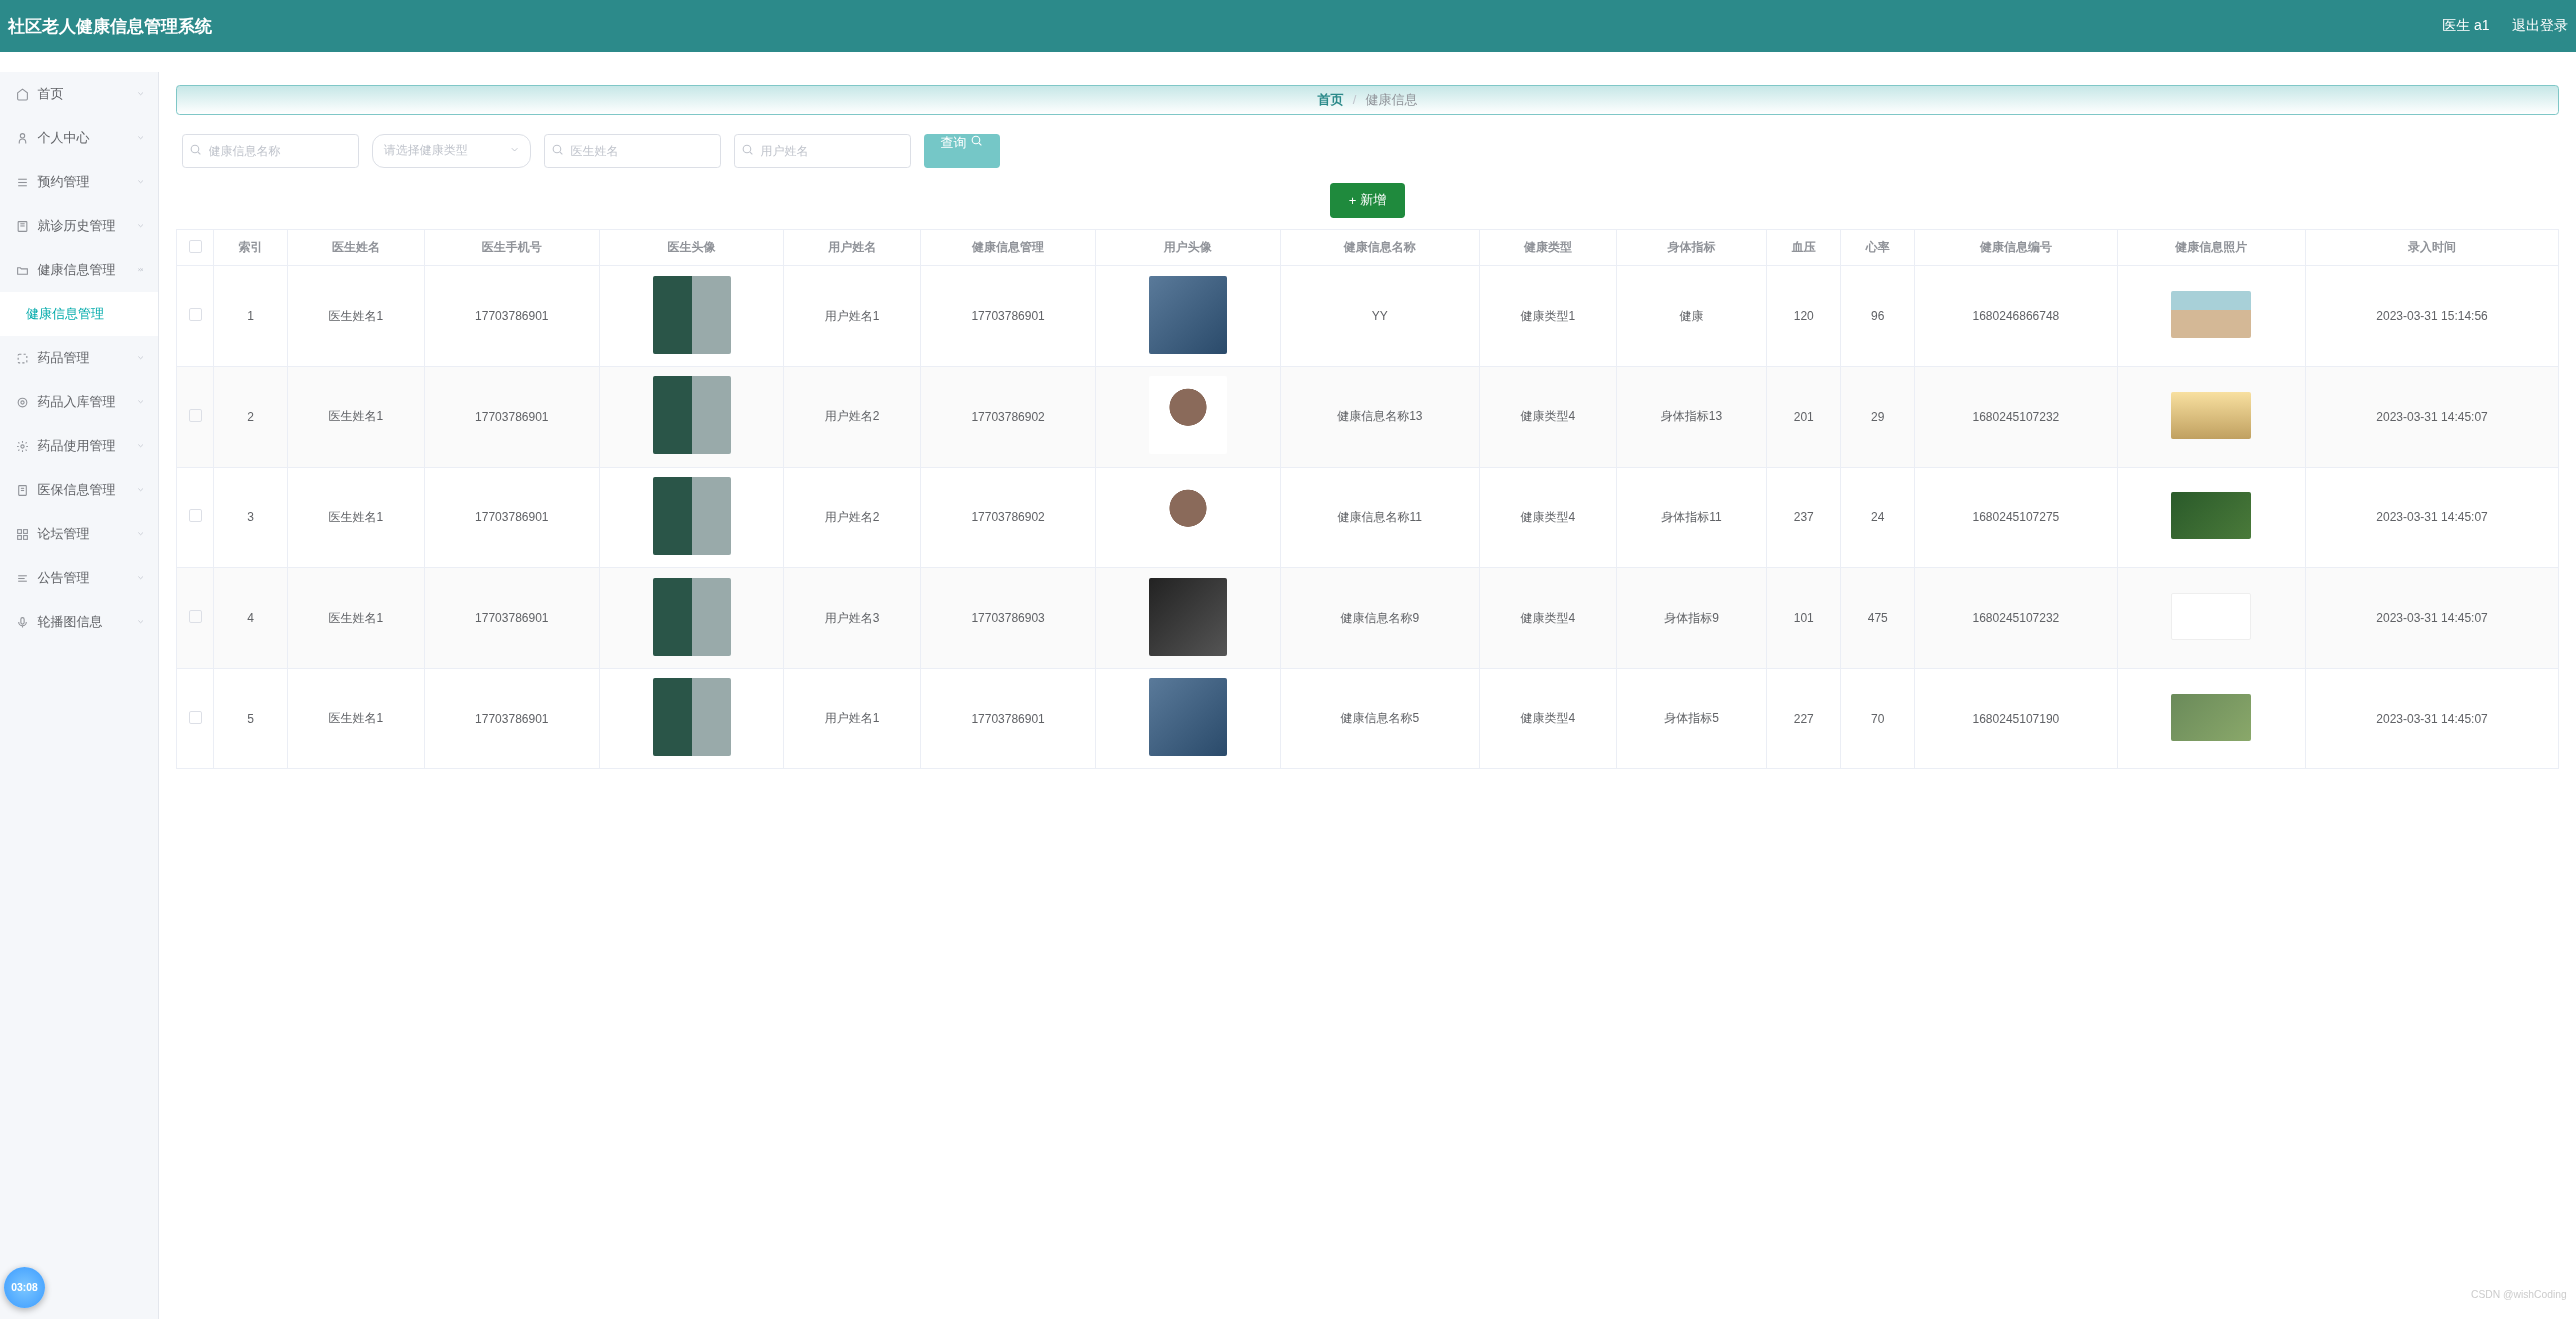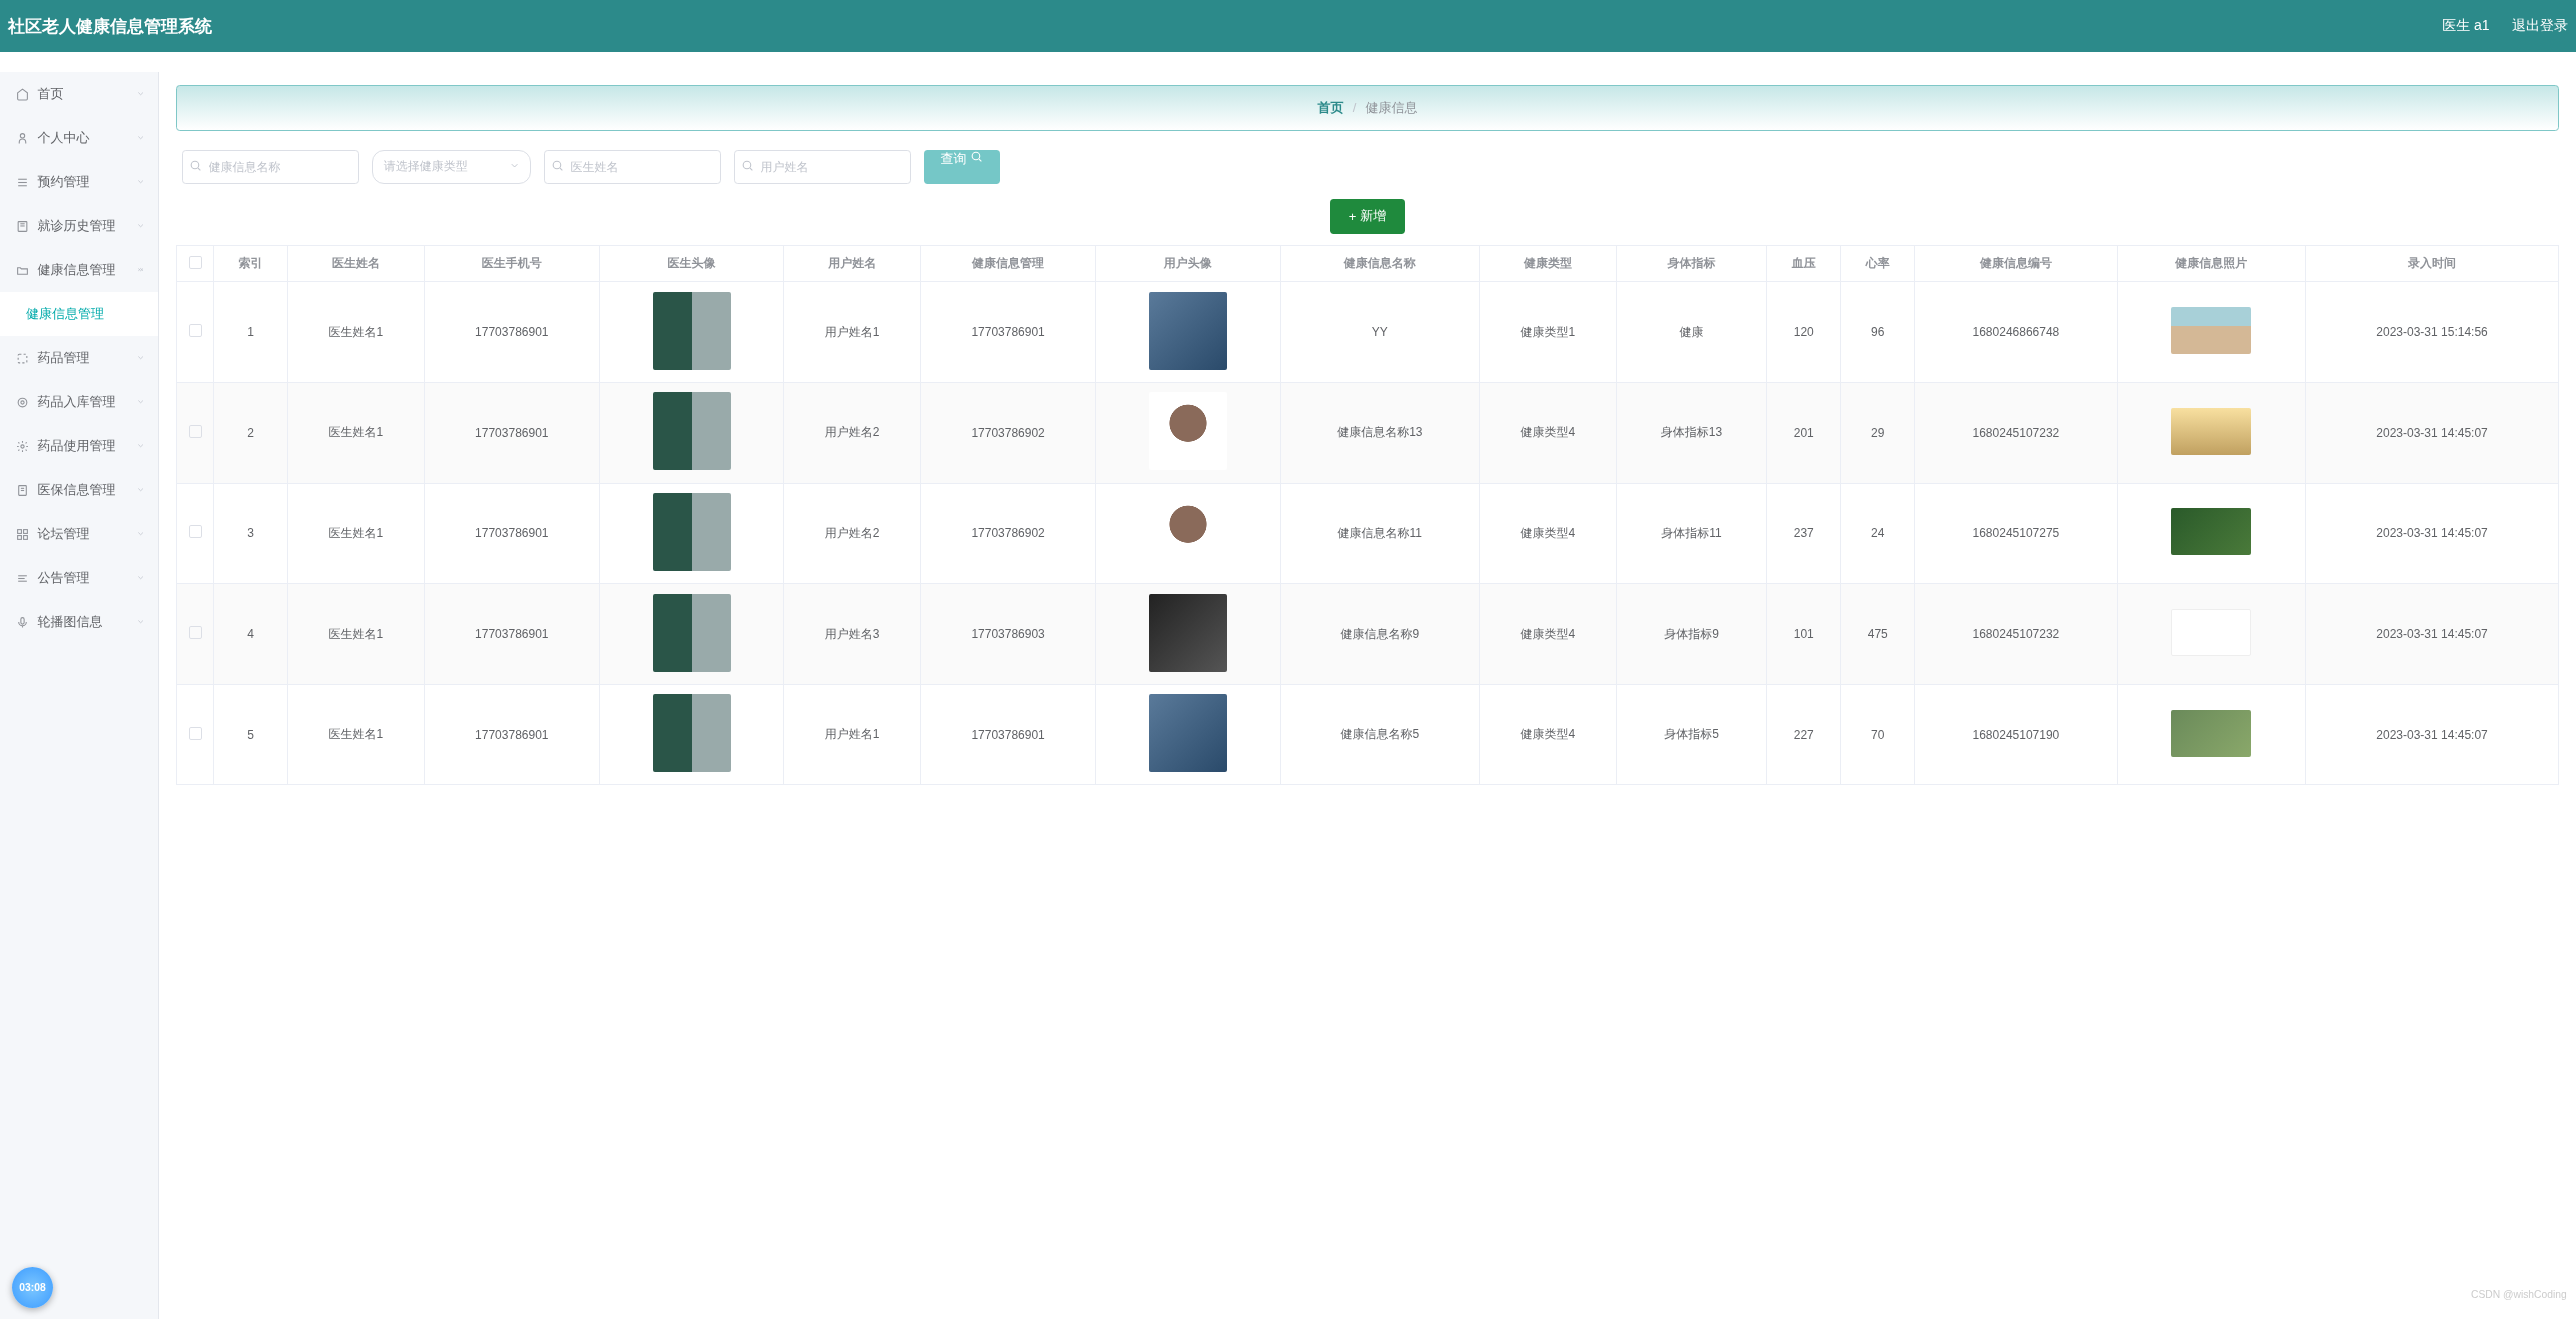--- a/index.html
+++ b/index.html
@@ -12,21 +12,21 @@
     
     .layout { display: flex; height: calc(100vh - 52px); margin-top: 20px; }
     .sidebar { width: 159px; background: #f5f7fa; border-right: 0.9px solid #e4e7ed; overflow-y: auto; }
     .menu-item { display: flex; align-items: center; padding: 13px 15px; color: #606266; cursor: pointer; position: relative; font-size: 13px; }
     .menu-icon { margin-right: 7.5px; color: #909399; display: inline-flex; width: 15px; height: 15px; align-items: center; justify-content: center; }
     .menu-item.active { color: #0aa; background: #fff; }
     .menu-sub { padding-left: 26px; }
     .menu-chevron { position: absolute; right: 13px; color: #c0c4cc; font-size: 11.2px; }
     
     .main { flex: 1; padding: 13px 17px; overflow-y: auto; background: #fff; position: relative;}
-    .breadcrumb-bar { background: linear-gradient(180deg, #c6e7e7 0%, #fff 100%); border: 0.9px solid #7fc7c7; border-radius: 3.7px; padding: 13px; text-align: center; margin-bottom: 18.7px; }
+    .breadcrumb-bar { background: linear-gradient(180deg, #c6e7e7 0%, #fff 100%); border: 0.9px solid #7fc7c7; border-radius: 3.7px; padding: 5px; text-align: center; margin-bottom: 18.7px; }
     .breadcrumb-bar .home-link { color: #2c8a8a; font-weight: bold; }
     .breadcrumb-bar .sep { color: #c0c4cc; margin: 0 5.6px; }
     .breadcrumb-bar .current { color: #909399; }
     
     .toolbar { display: flex; gap: 13px; align-items: center; margin-bottom: 15px; padding: 0 5.6px;}
     .search-input { position: relative; width: 177px; }
     .search-input input { width: 100%; height: 34px; border: 0.9px solid #dcdfe6; border-radius: 3.7px; padding: 0 11.2px 0 26px; font-size: 12px; color: #606266; outline: none; }
     .search-input input::placeholder { color: #c0c4cc; }
     .search-input .q-icon { position: absolute; left: 7.5px; top: 50%; transform: translateY(-50%); color: #c0c4cc; }
     .select { width: 159px; height: 34px; border: 0.9px solid #dcdfe6; border-radius: 12px; padding: 0 26px 0 11.2px; display: flex; align-items: center; color: #c0c4cc; position: relative; cursor: pointer; font-size: 12px; }
@@ -48,21 +48,21 @@
     .av-doctor { background: linear-gradient(90deg, #2a5548 50%, #9aa 50%); }
     .av-user-1 { background: linear-gradient(135deg, #5a7a9a, #2a4a6a); }
     .av-user-2 { background: radial-gradient(circle at 50% 40%, #8a6a5a 30%, #fff 31%); }
     .av-user-4 { background: linear-gradient(135deg, #222, #555); }
     .ph-1 { background: linear-gradient(180deg, #a8d0d8 40%, #d4b896 40%); }
     .ph-2 { background: linear-gradient(180deg, #f8e0a0, #c0a060); }
     .ph-3 { background: linear-gradient(135deg, #2a5a2a, #4a7a3a); }
     .ph-4 { background: #fff; border:0.9px solid #eee; }
     .ph-5 { background: linear-gradient(135deg, #6a8a5a, #8aa86a); }
     
-    .timer { position: fixed; bottom: 11.2px; left: 12px; width: 41px; height: 41px; border-radius: 50%; background: radial-gradient(circle, #7cc7ff, #3a9aff); display: flex; align-items: center; justify-content: center; color: #fff; font-size: 10.3px; font-weight: bold; box-shadow: 0 1.9px 7.5px rgba(0,0,0,0.3); }
+    .timer { position: fixed; bottom: 11.2px; left: 4px; width: 41px; height: 41px; border-radius: 50%; background: radial-gradient(circle, #7cc7ff, #3a9aff); display: flex; align-items: center; justify-content: center; color: #fff; font-size: 10.3px; font-weight: bold; box-shadow: 0 1.9px 7.5px rgba(0,0,0,0.3); }
     .watermark { position: fixed; bottom: 19px; right: 9.3px; color: #ccc; font-size: 10.3px; }
   </style>
 </head>
 <body>
 
 <div class="header">
   <div class="header-title">社区老人健康信息管理系统</div>
   <div class="header-right">
     <span>医生 a1</span>
     <span>退出登录</span>

